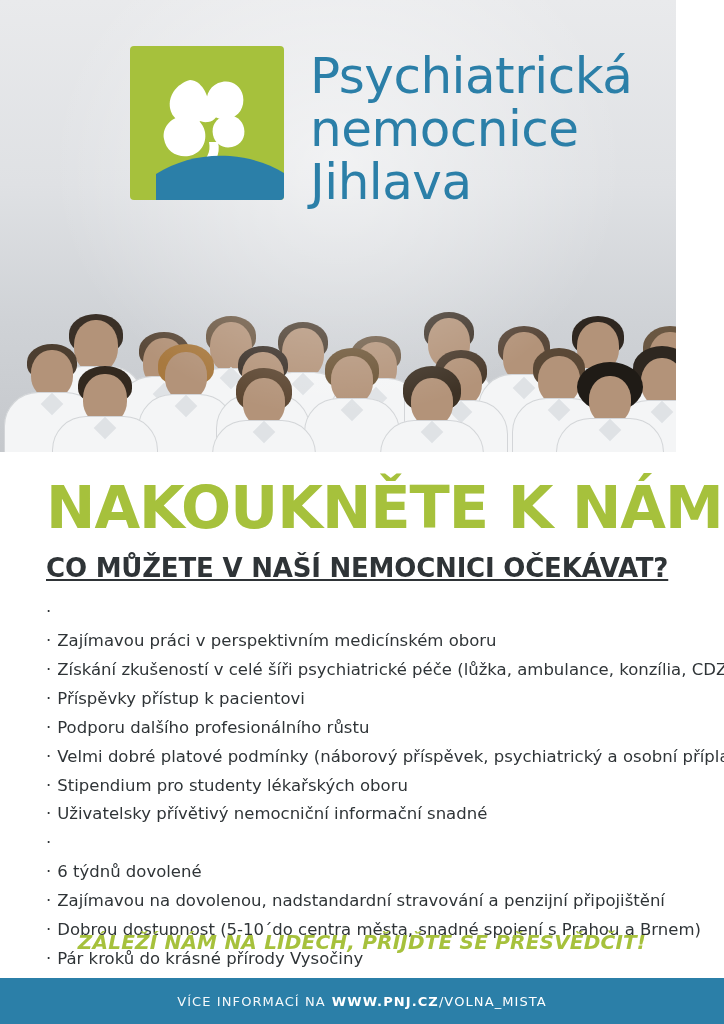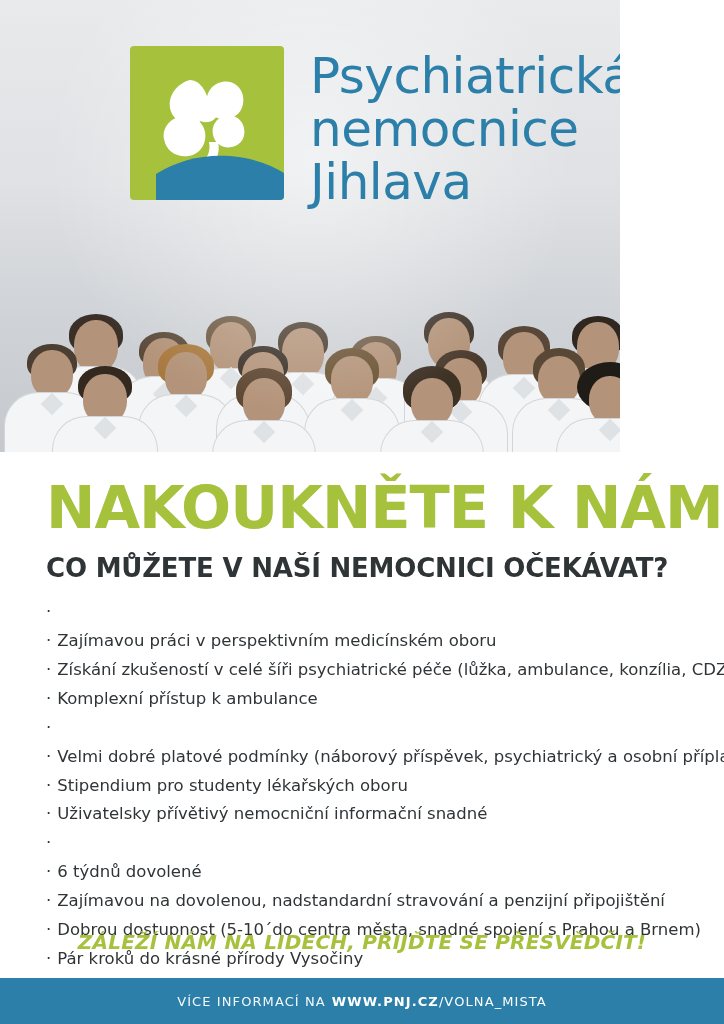--- a/index.html
+++ b/index.html
@@ -18,21 +18,21 @@
     width: 724px;
     height: 1024px;
     background: #ffffff;
     overflow: hidden;
   }
 
   
   .top-band {
     position: absolute;
     left: 0; top: 0;
-    width: 620px;
+    width: 676px;
     height: 462px;
     background: linear-gradient(180deg, #e9eaec 0%, #dfe1e4 40%, #cfd2d6 70%, #c4c7cb 100%);
     overflow: hidden;
   }
   
   .top-band::after {
     content: "";
     position: absolute;
     inset: 0;
     background: radial-gradient(ellipse at 50% 35%, rgba(255,255,255,0.55) 0%, rgba(255,255,255,0.0) 60%);
@@ -137,20 +137,21 @@
     white-space: nowrap;
   }
   .subhead {
     font-family: "DejaVu Sans", sans-serif;
     font-weight: 700;
     font-size: 26px;
     color: #2f3437;
     letter-spacing: -0.2px;
     padding: 14px 0 8px 46px;
     white-space: nowrap;
+    text-decoration: underline;
   }
 
   
   .bullets {
     position: absolute;
     left: 46px;
     top: 600px;
     width: 660px;
     z-index: 8;
   }
@@ -373,24 +374,25 @@
     <div class="bullet">
         <span class="dot">·</span>
         <span>Zajímavou práci v perspektivním medicínském oboru</span>
       </div>
     <div class="bullet">
         <span class="dot">·</span>
         <span>Získání zkušeností v celé šíři psychiatrické péče (lůžka, ambulance, konzília, CDZ)</span>
       </div>
     <div class="bullet">
         <span class="dot">·</span>
-        <span>Komplexní přístup k ambulance</span>
-      </div>
-    <div class="bullet">
-        <span class="dot">·</span>
+        <span>Příspěvky přístup k pacientovi</span>
+      </div>
+    <div class="bullet">
+        <span class="dot">·</span>
+        <span>Podporu dalšího profesionálního růstu</span>
       </div>
     <div class="bullet">
         <span class="dot">·</span>
         <span>Velmi dobré platové podmínky (náborový příspěvek, psychiatrický a osobní příplatek)</span>
       </div>
     <div class="bullet">
         <span class="dot">·</span>
         <span>Stipendium pro studenty lékařských oboru</span>
       </div>
     <div class="bullet">

